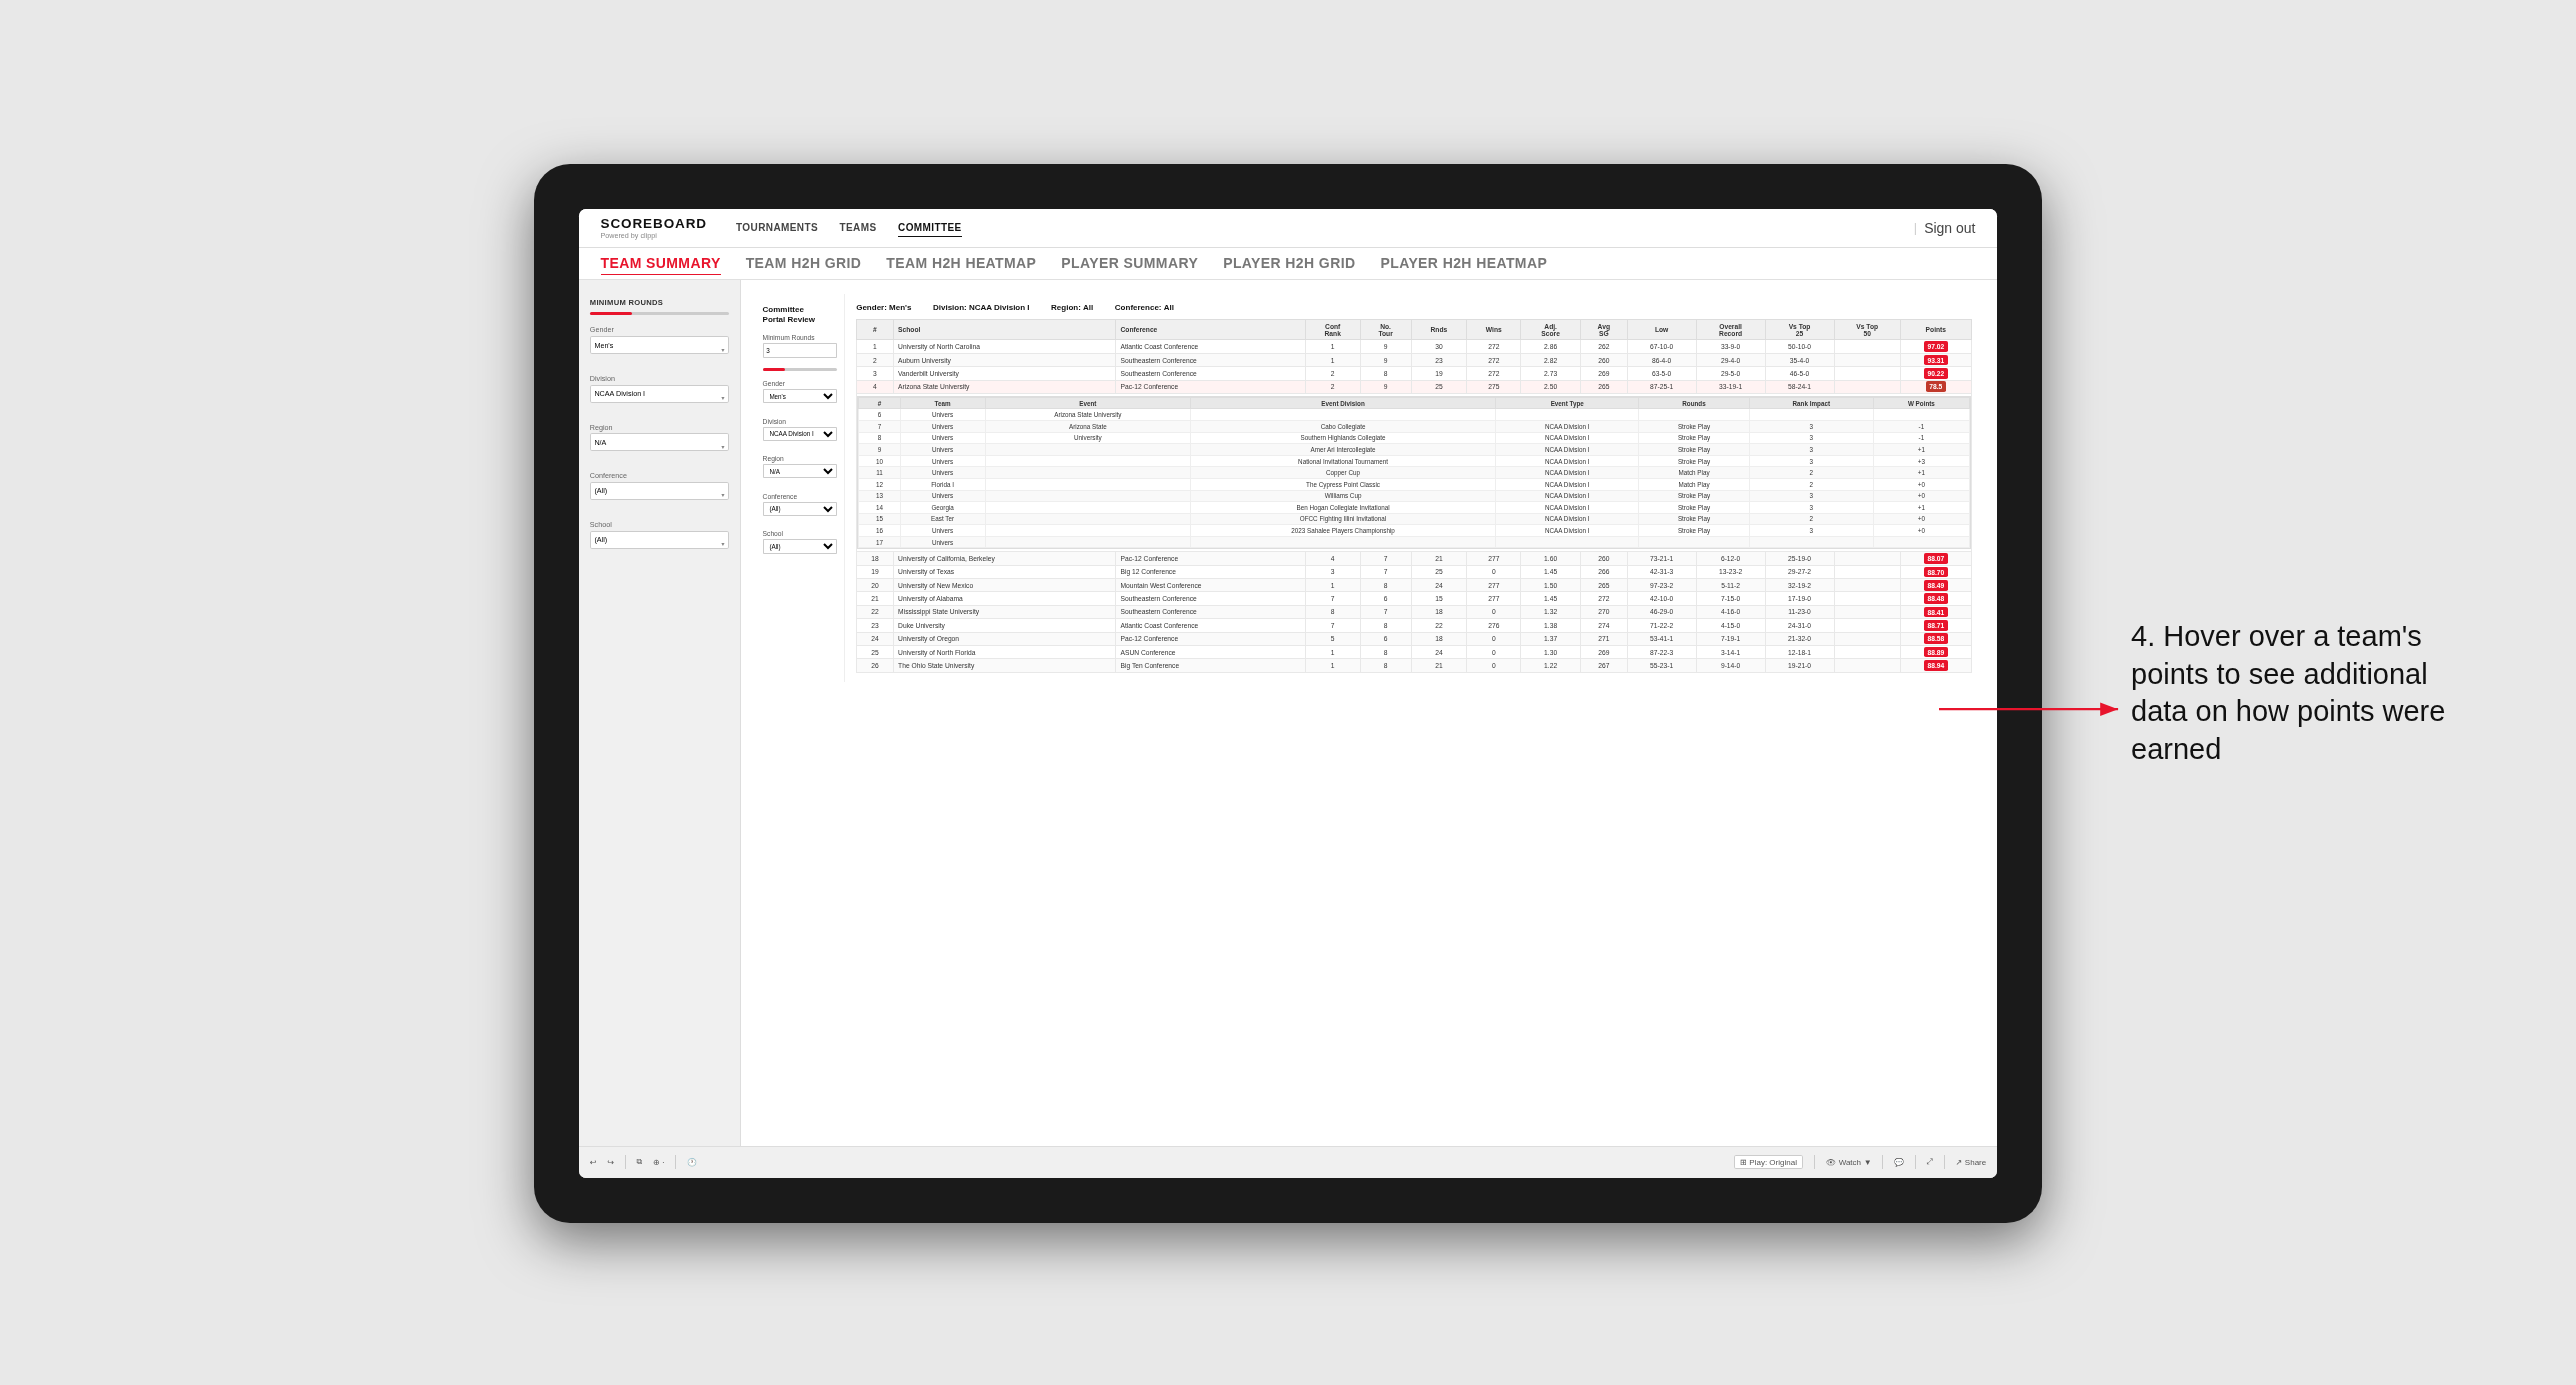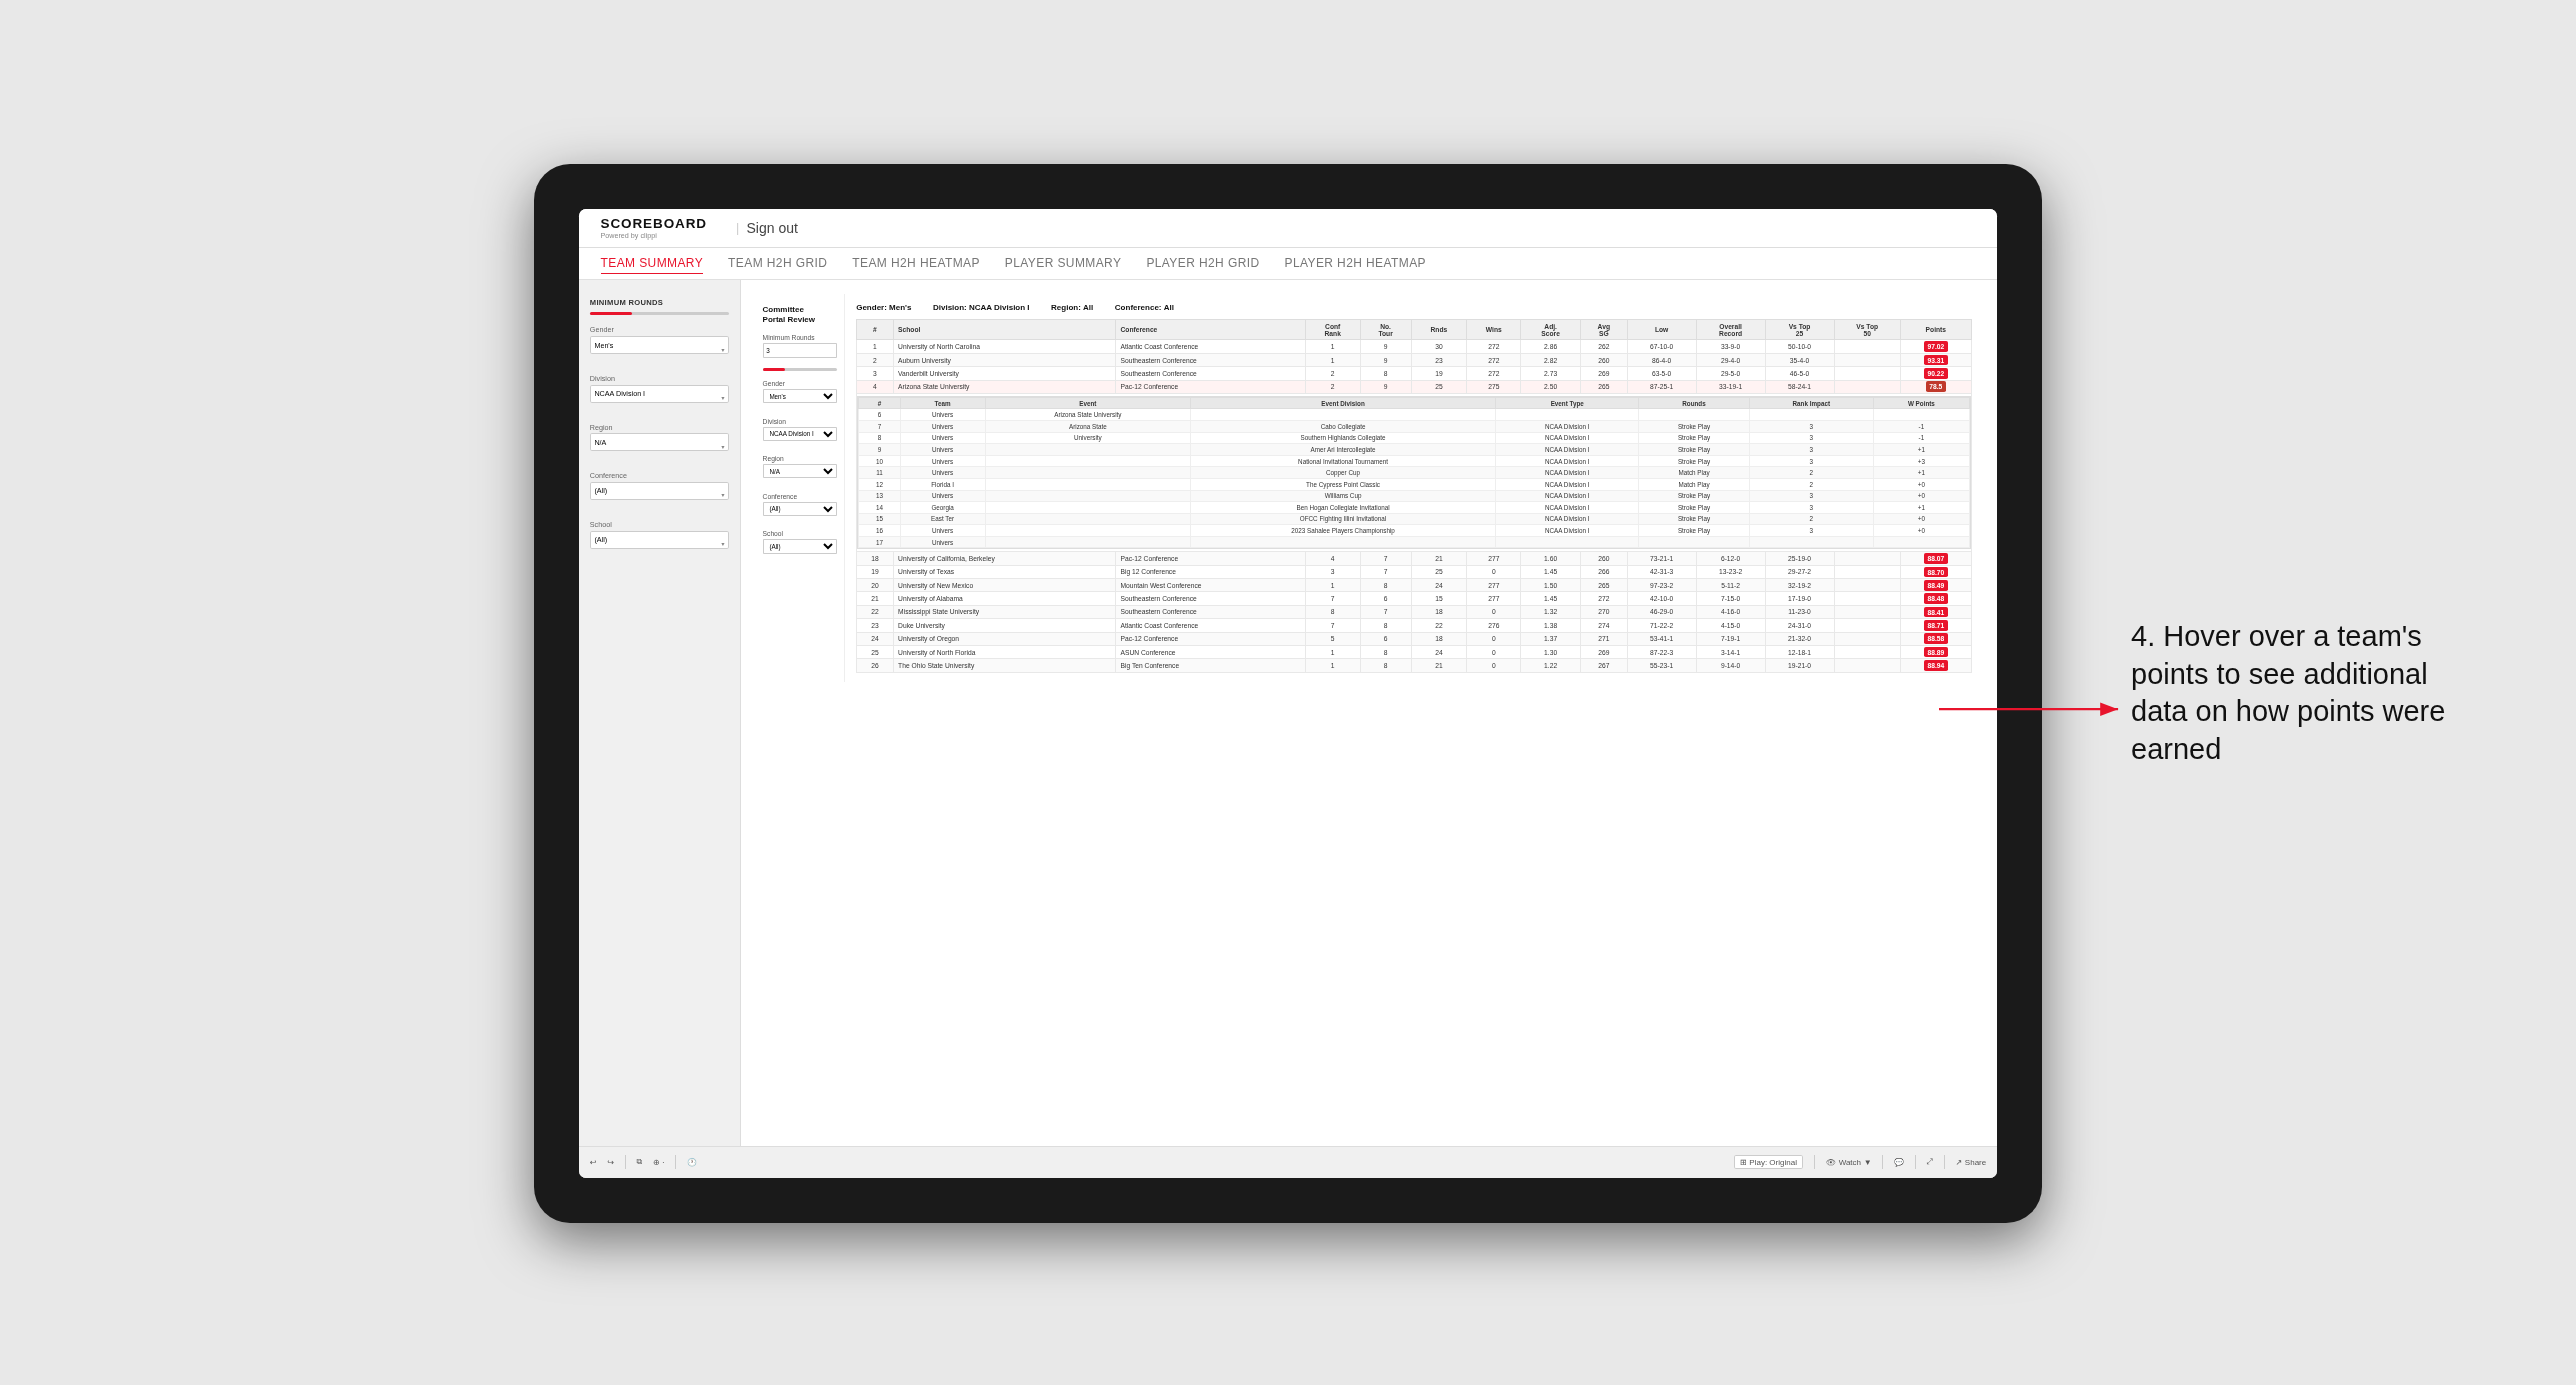--- a/index.html
+++ b/index.html
@@ -98,22 +98,22 @@
       display: flex;
       align-items: center;
       padding: 0 21.5px;
       height: 32px;
       background: #fff;
       border-bottom: 0.9px solid #e0e0e0;
       flex-shrink: 0;
       gap: 25px;
     }
     .sub-nav-item {
-      font-size: 12px;
-      font-weight: 400;
+      font-size: 14px;
+      font-weight: 700;
       color: #777;
       cursor: pointer;
       letter-spacing: 0.4px;
       padding: 3.6px 0;
     }
     .sub-nav-item.active {
       color: #e8142c;
       border-bottom: 1.8px solid #e8142c;
     }
 
@@ -419,20 +419,25 @@
 </head>
 <body>
 
 <div class="tablet-frame">
   <div class="tablet-screen">
 
     <div class="top-nav">
       <div class="logo-area">
         <span class="logo-text">SCOREBOARD</span>
         <span class="logo-sub">Powered by clippi</span>
+      </div>
+      <div class="nav-items">
+        <span class="nav-item">TOURNAMENTS</span>
+        <span class="nav-item">TEAMS</span>
+        <span class="nav-item active">COMMITTEE</span>
       </div>
       <div class="sign-out-area">
         <span class="sign-out-divider">|</span>
         <span class="sign-out-btn">Sign out</span>
       </div>
     </div>
 
     <div class="sub-nav">
       <span class="sub-nav-item active">TEAM SUMMARY</span>
       <span class="sub-nav-item">TEAM H2H GRID</span>

